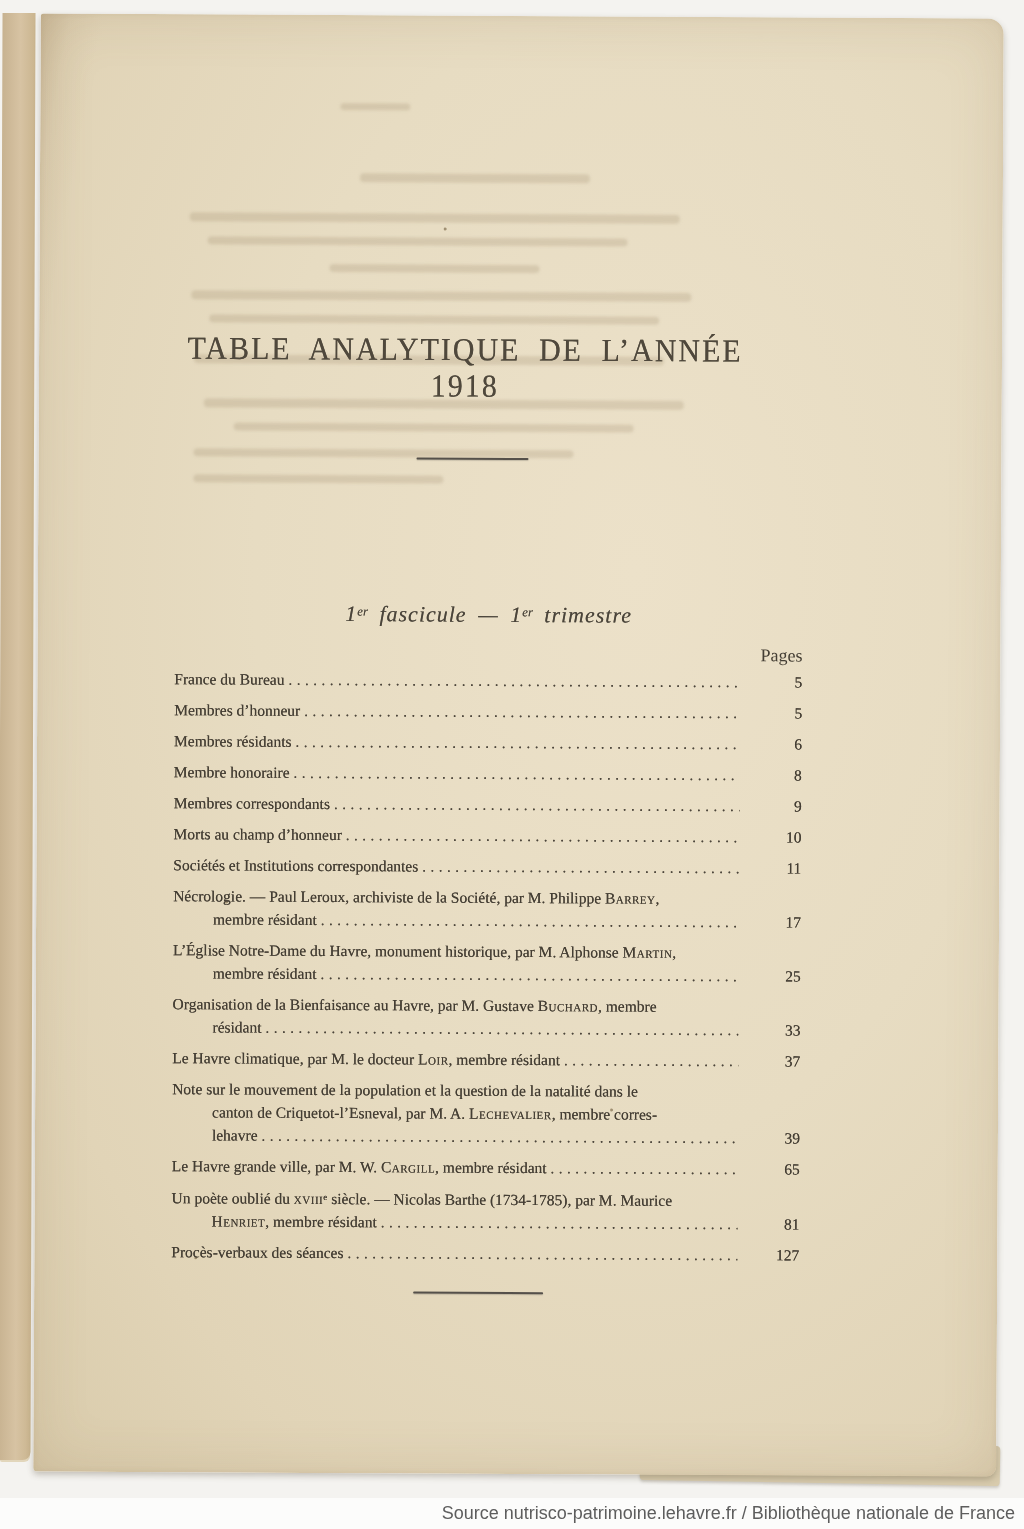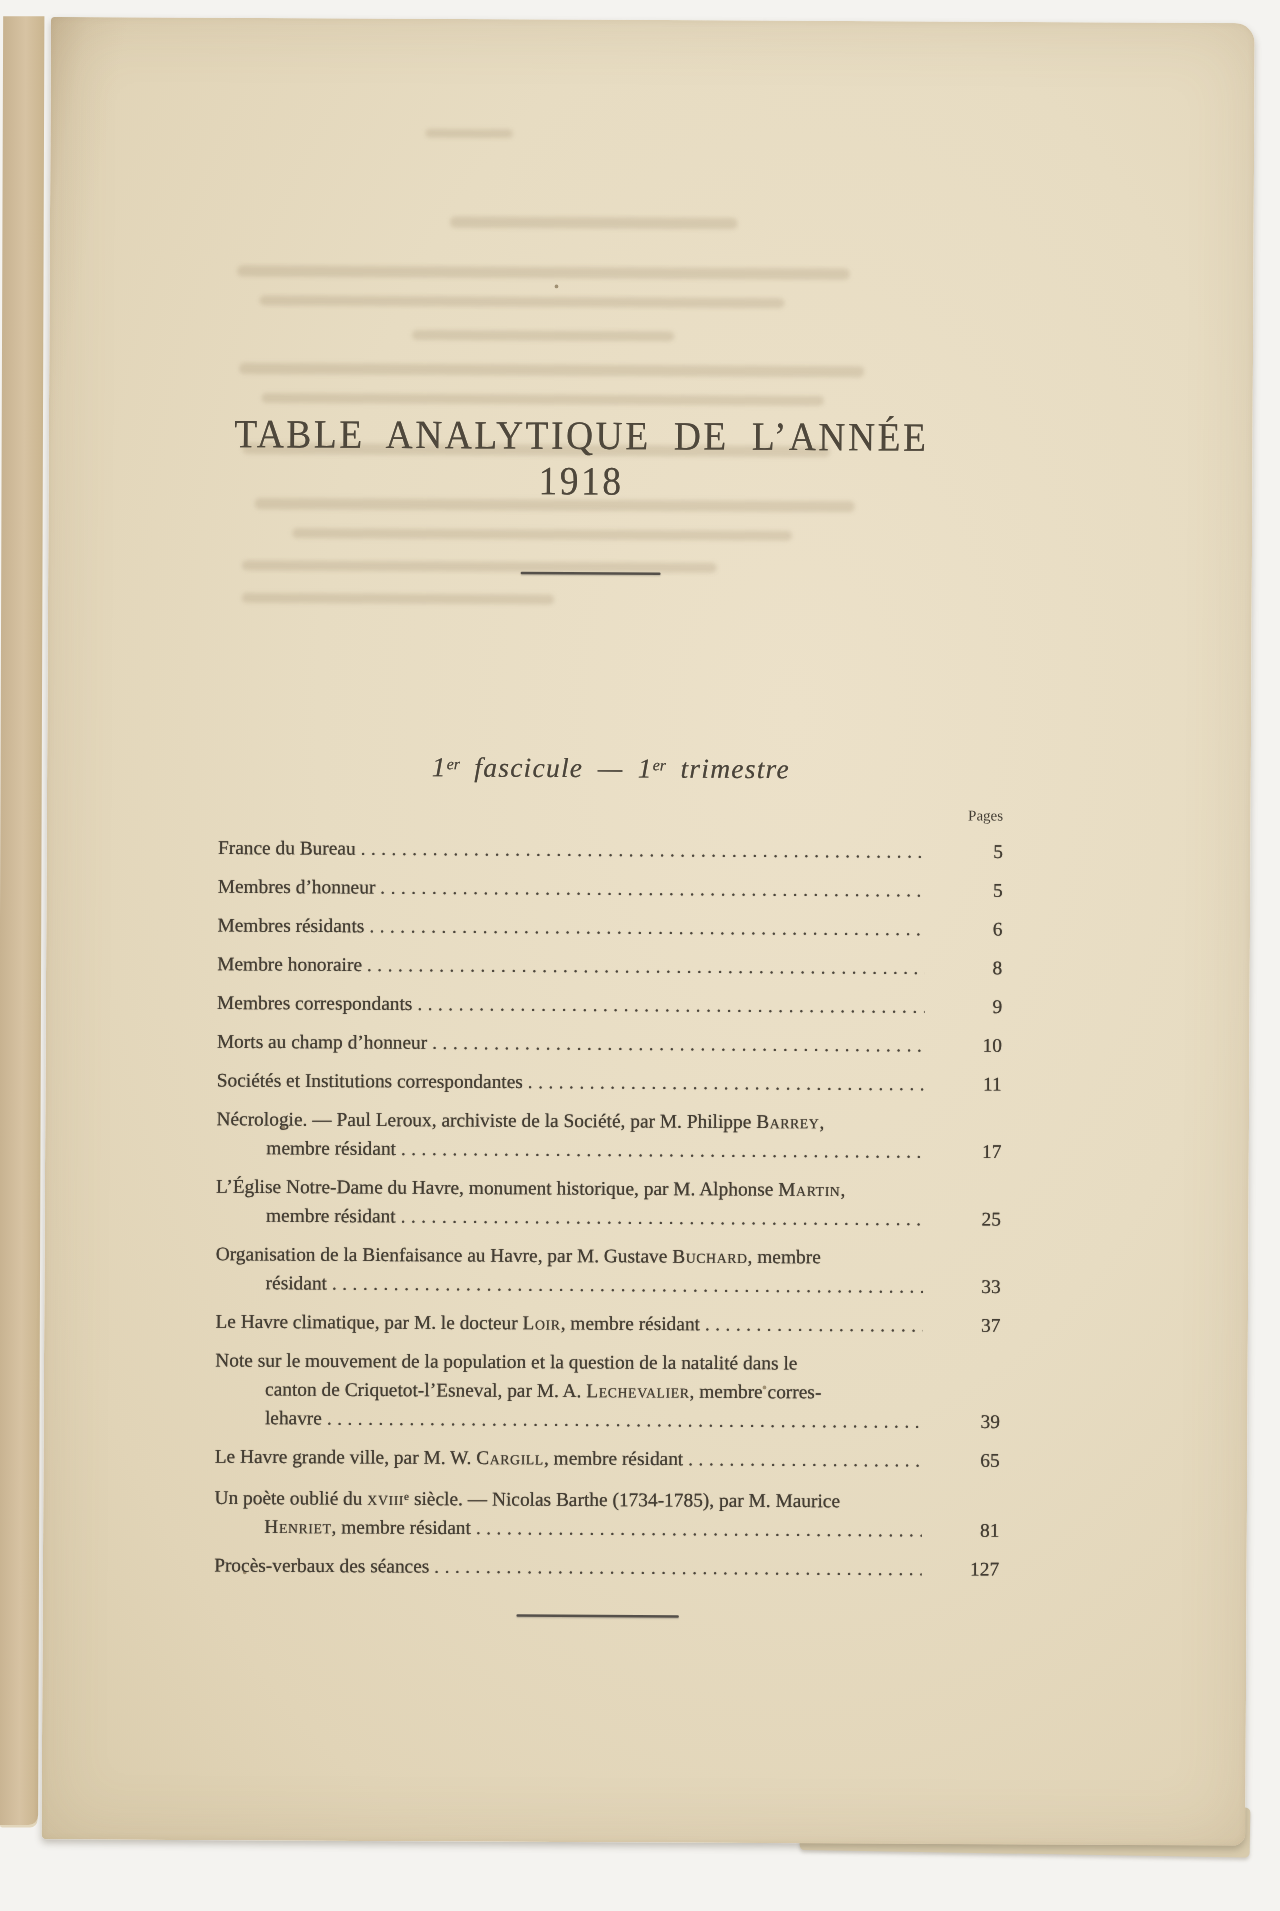--- a/index.html
+++ b/index.html
@@ -71,21 +71,21 @@
   .rule{position:absolute;background:var(--rule-ink);height:2px;border-radius:1px;box-shadow:0 1px 1px rgba(85,80,74,.25);}
   .rule-top{left:378px;top:442px;width:112px;}
   .rule-bottom{left:379px;top:1276px;width:130px;}
 
   .content{position:absolute;left:137px;top:0;width:628px;}
   .heading{
     position:absolute;top:586px;left:0;width:100%;text-align:center;
     font-style:italic;font-size:22px;letter-spacing:1px;word-spacing:5px;
     color:#4a443a;text-shadow:0 0 .5px rgba(74,68,58,.7);
   }
-  .pages-label{position:absolute;top:628px;right:0;font-size:12px;color:var(--ink);}
+  .pages-label{position:absolute;top:628px;right:0;font-size:18px;color:var(--ink);}
 
   .toc{position:absolute;top:653px;left:0;width:100%;}
   .toc-entry{margin-bottom:7px;}
   .toc-line{display:flex;align-items:baseline;line-height:23px;font-size:15.5px;
     color:var(--ink);text-shadow:0 0 .6px rgba(62,54,42,.85);}
   .toc-line.cont{padding-left:40px;}
   .toc-text{white-space:nowrap;}
   .leader{flex:1;overflow:hidden;white-space:nowrap;margin:0 4px;color:#4c463c;}
   .leader::after{
     content:"..........................................................................................................................";
@@ -264,14 +264,17 @@
               <span class="leader"></span>
               <span class="pgnum">127</span>
             </div>
           </div>
         </div>
     </div>
 
     <div class="rule rule-bottom"></div>
   </div>
 
+  <div class="footer">
+    <span>Source nutrisco-patrimoine.lehavre.fr / Bibliothèque nationale de France</span>
+  </div>
 
 </div>
 
 </body></html>

